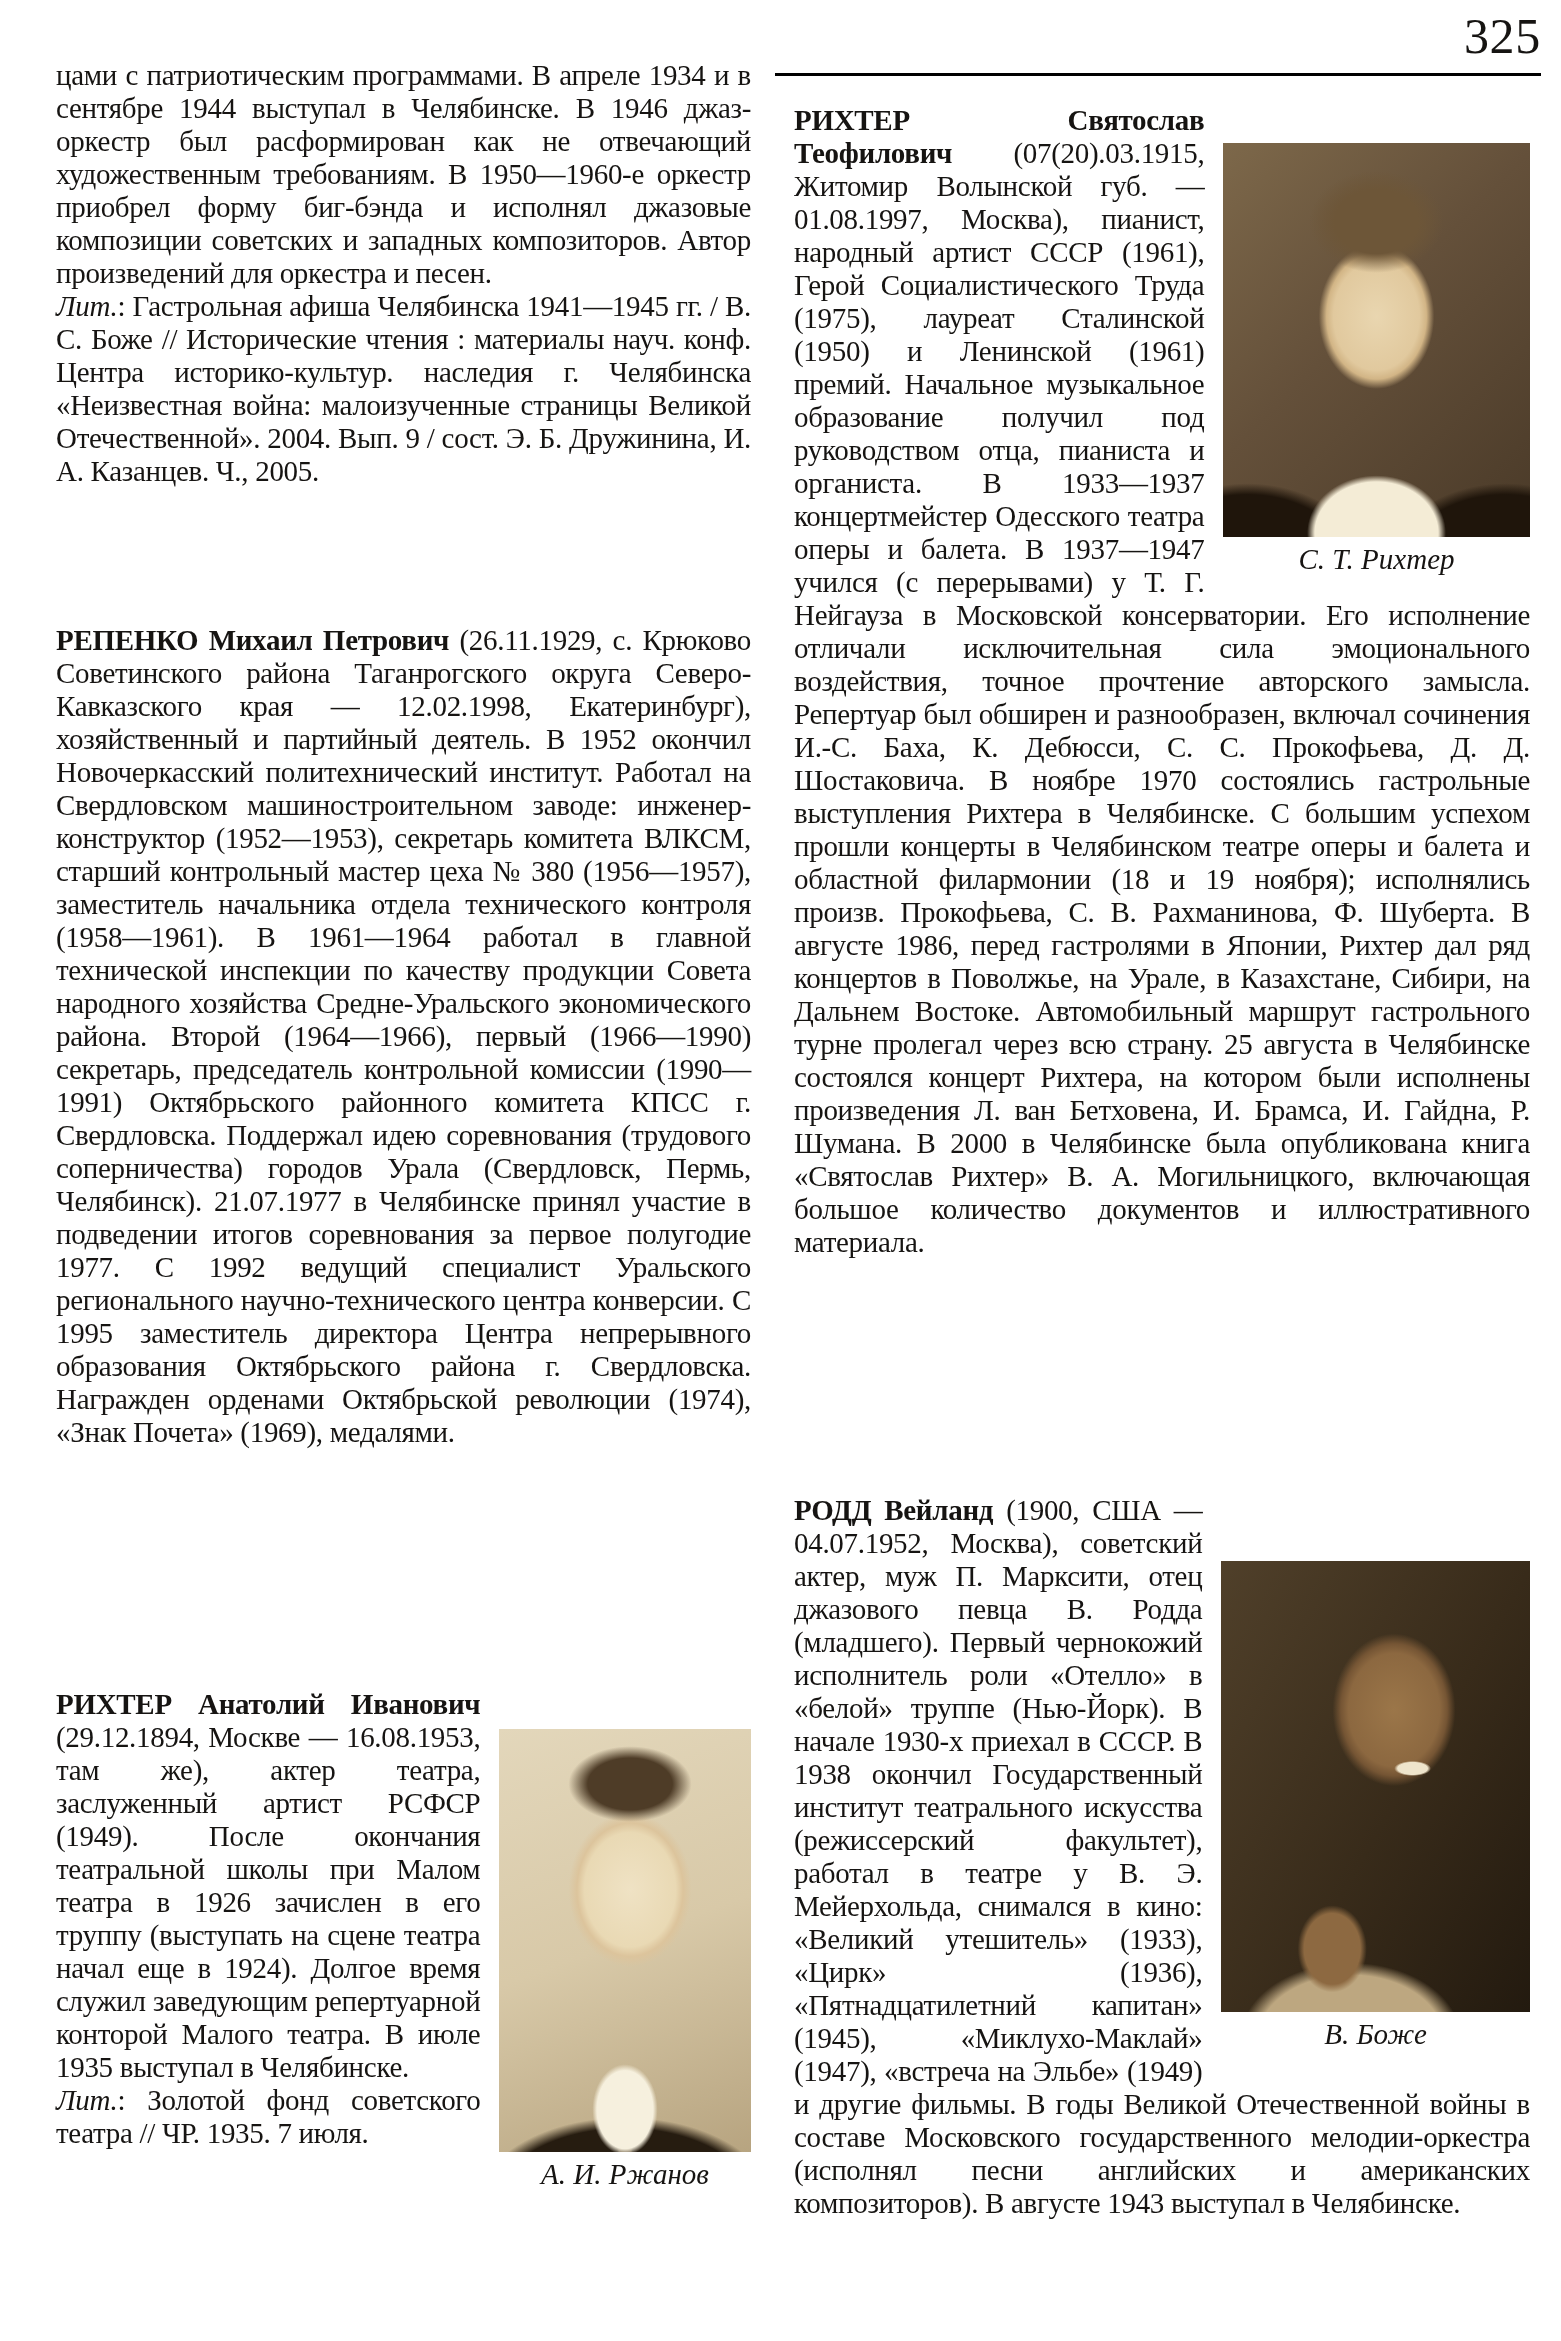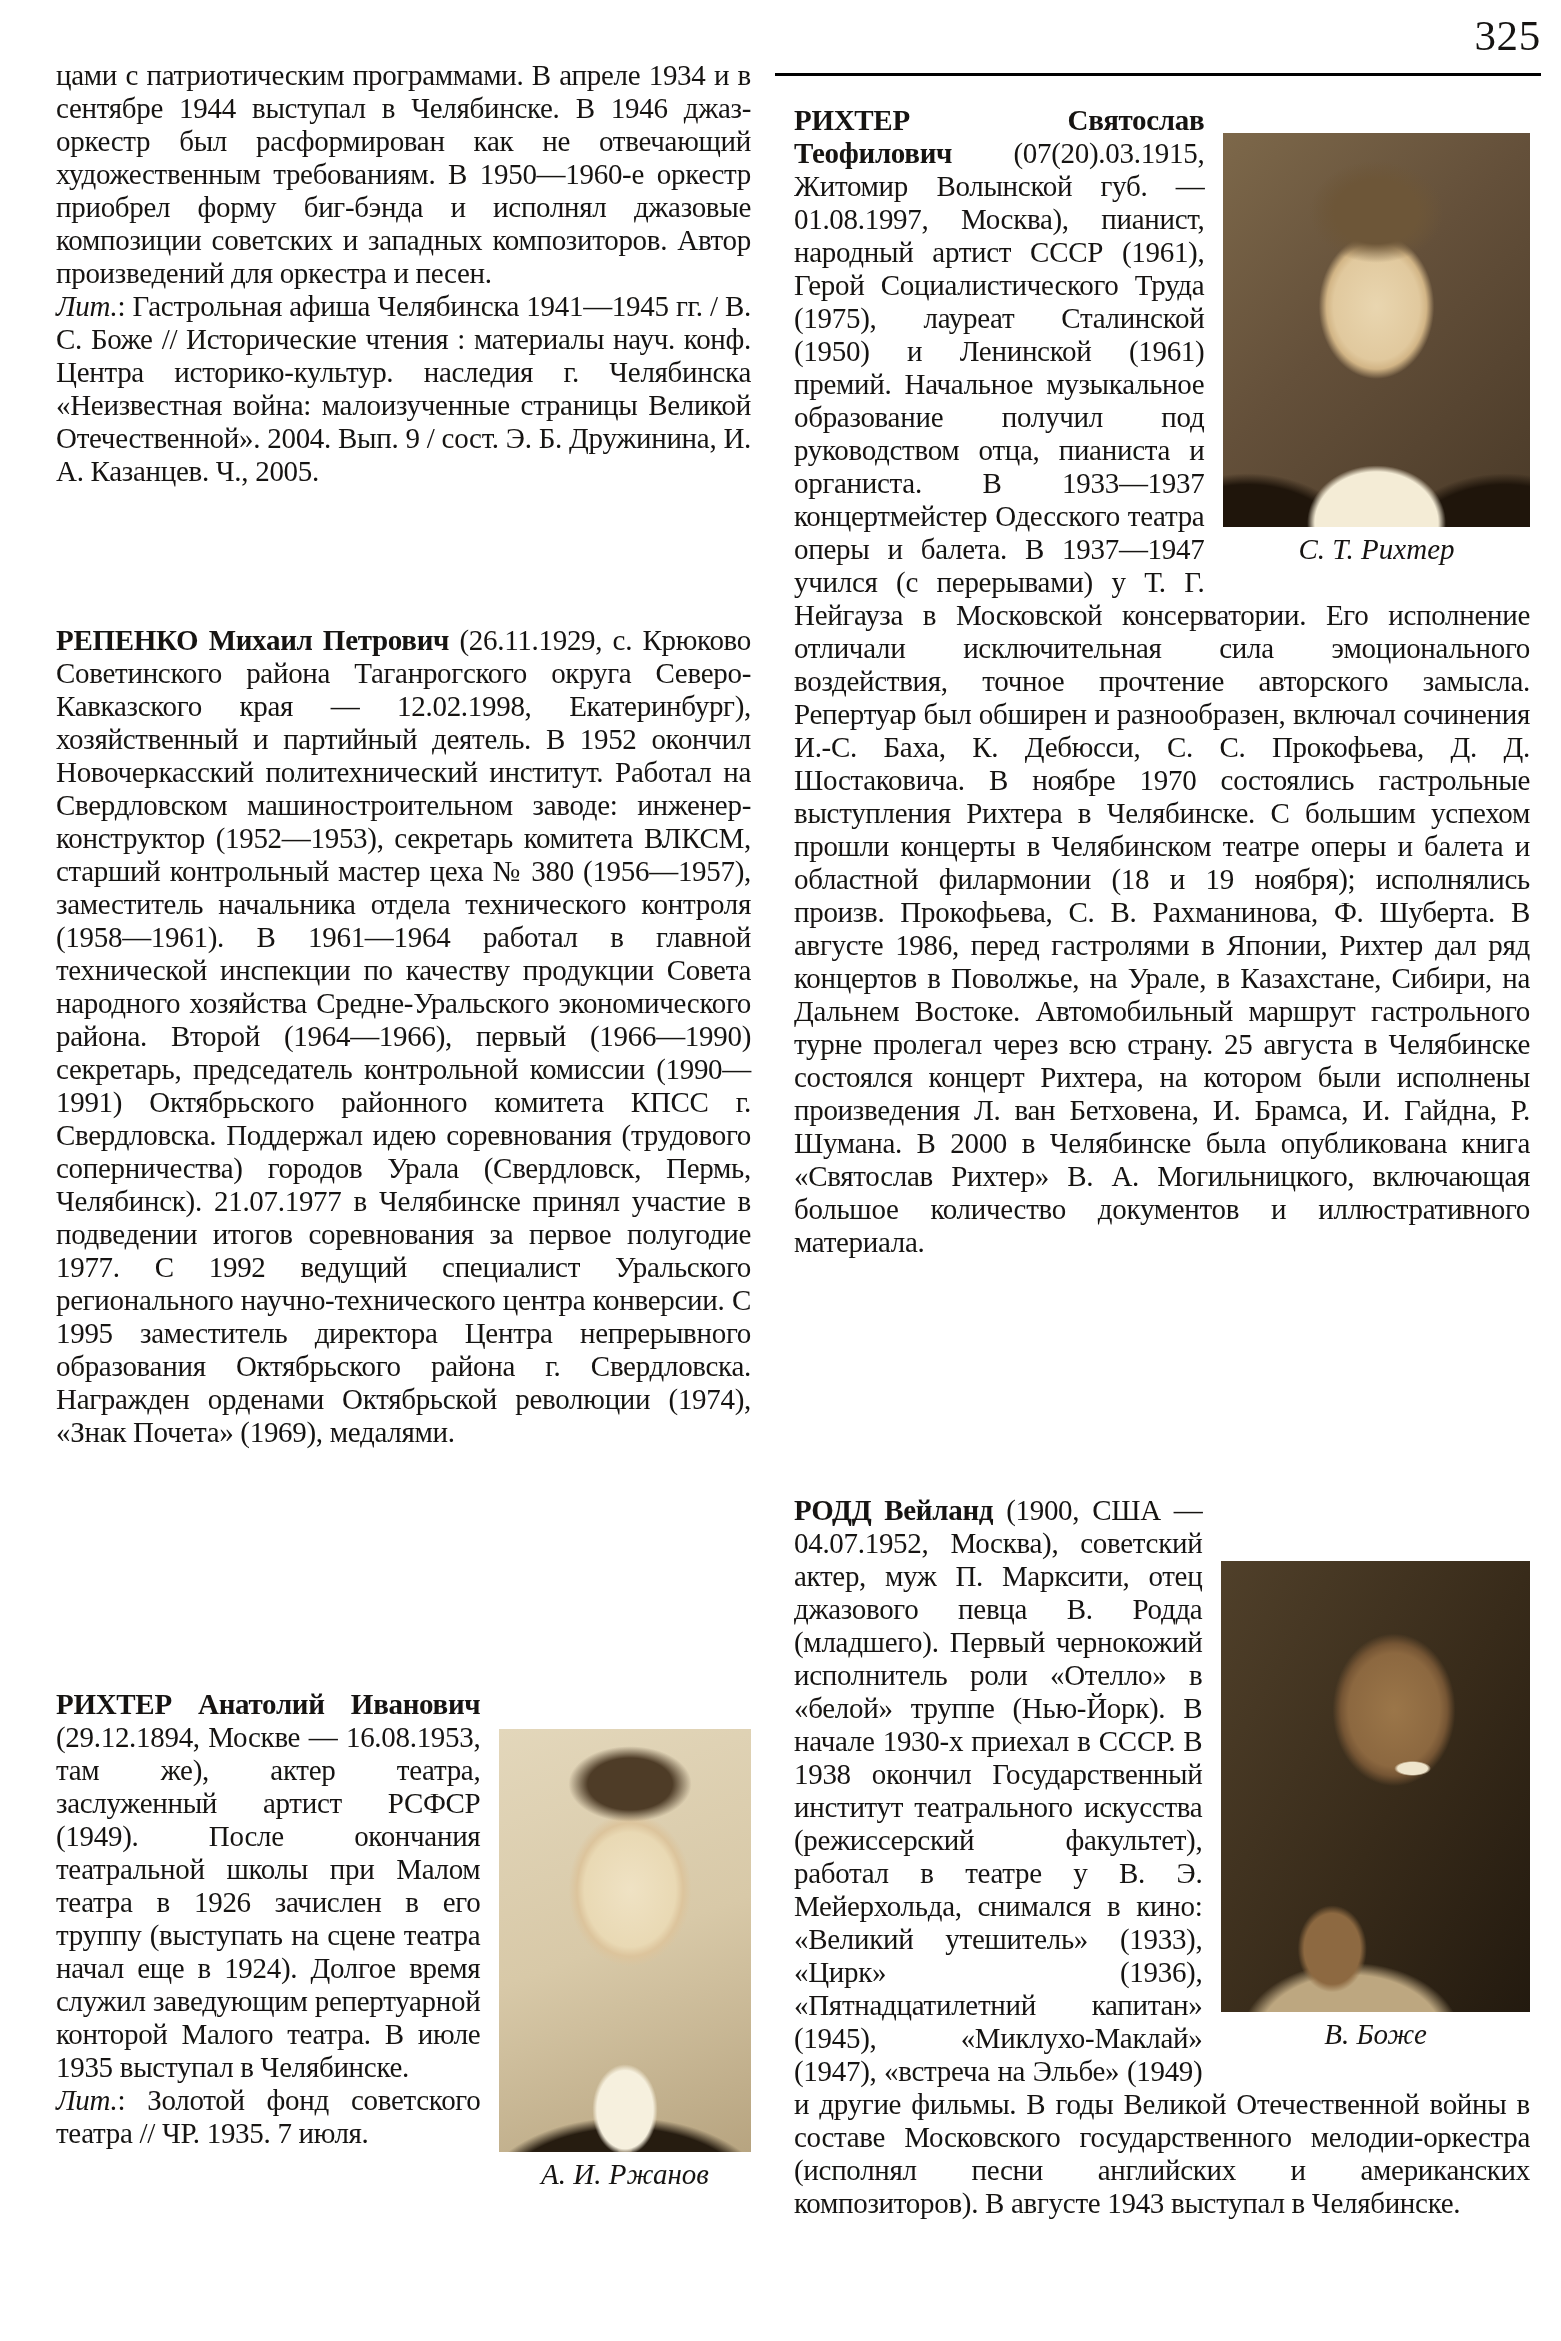--- a/index.html
+++ b/index.html
@@ -11,21 +11,21 @@
     font-family: "Liberation Serif", "DejaVu Serif", serif;
     color: #161412;
     overflow: hidden;
   }
   .page-number {
     position: absolute;
     top: 13.4px;
     left: 775px;
     width: 766px;
     text-align: right;
-    font-size: 43px;
+    font-size: 50px;
     line-height: 46px;
     letter-spacing: 0.7px;
   }
   .header-rule {
     position: absolute;
     top: 73px;
     left: 775px;
     width: 766px;
     height: 3px;
     background: #000000;
@@ -55,21 +55,21 @@
 
   p { margin: 0; padding: 0; text-indent: 0; }
   .headword { font-weight: bold; }
   .lit-label { font-style: italic; }
 
   figure {
     float: right;
     margin: 0 0 7.4px 18.6px;
     padding: 0;
   }
-  .fig-richter { width: 307px; margin-top: 29px; }
+  .fig-richter { width: 307px; margin-top: 39px; }
   .fig-rodd    { width: 309px; margin-top: 67px; }
   .fig-rzhanov { width: 252px; margin-top: 41px; margin-bottom: 86px; }
 
   .photo { width: 100%; }
   .photo-richter {
     height: 394px;
     background:
       radial-gradient(ellipse 93px 71px at 50% 20%, #6d5638 0%, #6d5638 45%, rgba(109,86,56,0) 72%),
       radial-gradient(ellipse 78px 98px at 50% 44%, #e9d6b0 0%, #e1c99e 55%, #d2b586 64%, rgba(210,181,134,0) 74%),
       radial-gradient(ellipse 112px 93px at 50% 99%, #f4ecd6 0%, #f4ecd6 55%, rgba(244,236,214,0) 62%),

